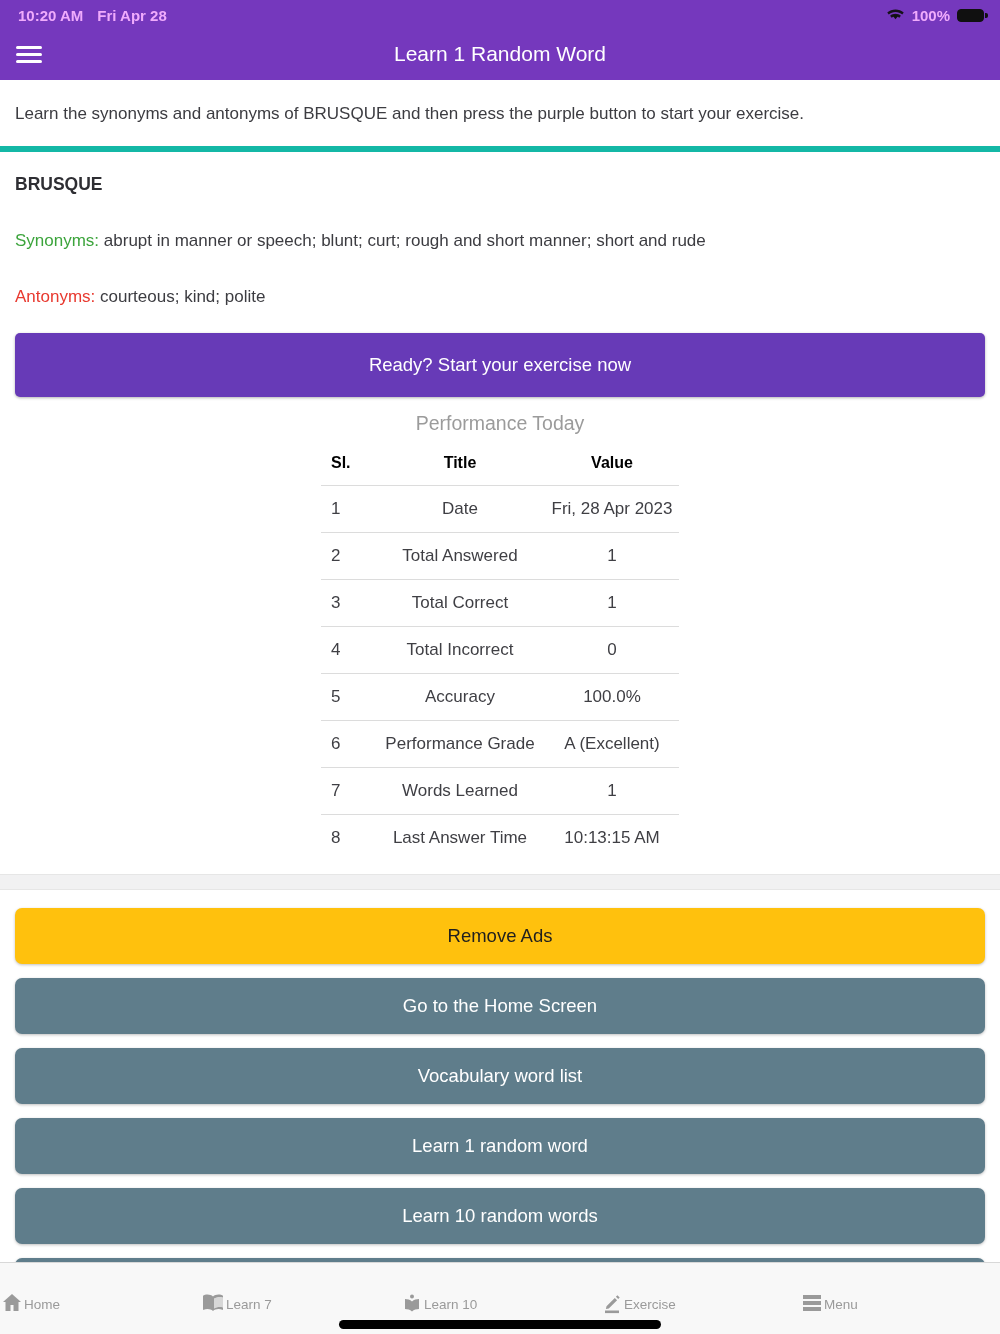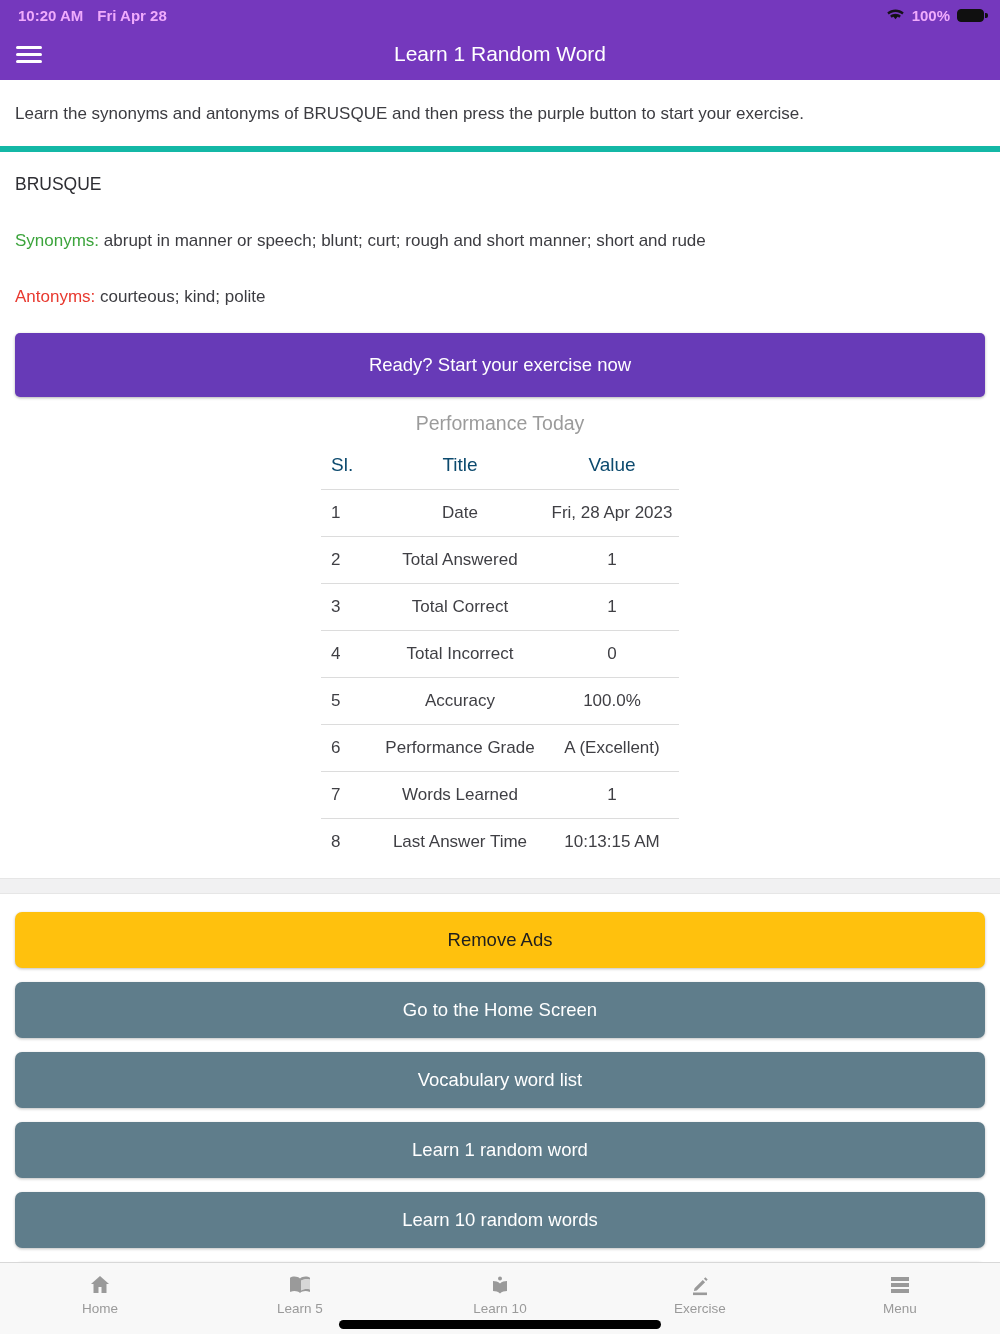--- a/index.html
+++ b/index.html
@@ -48,21 +48,21 @@
     pointer-events:none;
   }
 
   
   .instruction {
     padding:24px 15px 22px 15px;
     font-size:17px; color:#3c3c41;
     border-bottom:6px solid #14b8a6;
   }
   .word-section { padding:0 15px; }
-  .word-name { margin-top:22px; font-size:17.5px; font-weight:400; color:#2e2e33; }
+  .word-name { margin-top:22px; font-size:17.5px; font-weight:700; color:#2e2e33; }
   .syn-line { margin-top:36px; font-size:17px; color:#3c3c41; }
   .ant-line { margin-top:36px; font-size:17px; color:#3c3c41; }
   .syn-label { color:var(--c-green); }
   .ant-label { color:var(--c-red); }
 
   .start-btn {
     display:block;
     width:970px; margin:26px auto 0 auto;
     height:64px;
     background:var(--c-button);
@@ -78,21 +78,21 @@
     text-align:center;
     font-size:19.5px; color:#9b9b9b;
   }
   table.perf {
     margin:8px auto 0 auto;
     width:358px;
     border-collapse:collapse;
     font-size:17px;
   }
   table.perf th {
-    color:#0c4a6e; font-weight:400; font-size:19px;
+    color:#000000; font-weight:700; font-size:16px;
     padding:11px 4px 13px 4px;
   }
   table.perf td {
     color:#3f3f44;
     padding:13px 4px;
     border-top:1px solid #dcdcdc;
     text-align:center;
   }
   table.perf th:first-child, table.perf td:first-child { text-align:left; width:54px; padding-left:10px; }
   table.perf th:nth-child(2), table.perf td:nth-child(2) { width:170px; }
@@ -121,21 +121,21 @@
 
   
   .tabbar {
     position:absolute; left:0; right:0; bottom:0;
     height:72px;
     background:#f8f8f8;
     border-top:1px solid #d8d8d8;
     display:flex;
   }
   .tab-item {
-    flex:1; display:flex; flex-direction:column;
+    flex:1; display:flex; flex-direction:row;
     align-items:center; justify-content:flex-start;
     padding-top:9px;
     cursor:pointer;
   }
   .tab-icon { height:26px; display:flex; align-items:center; }
   .tab-icon svg { fill:#9a9a9a; }
   .tab-label { margin-top:3px; font-size:13.5px; color:#9a9a9a; }
 
   .home-indicator {
     position:absolute; bottom:5px; left:50%;
@@ -257,21 +257,21 @@
       </div>
       <div class="tab-label">Home</div>
     </div>
     <div class="tab-item">
       <div class="tab-icon">
         <svg width="26" height="24" viewBox="0 0 26 24">
             <path d="M13 5.5C11.6 4.3 9.6 3.6 7.5 3.6c-1.7 0-3.5.4-4.5 1.2v13.6c0 .3.3.5.5.5.1 0 .2 0 .3-.1 1-.5 2.4-.8 3.7-.8 2.1 0 4.1.7 5.5 1.9 1.4-1.2 3.4-1.9 5.5-1.9 1.3 0 2.7.3 3.7.8.1.1.2.1.3.1.3 0 .5-.2.5-.5V4.8c-1-.8-2.8-1.2-4.5-1.2-2.1 0-4.1.7-5.5 1.9zm10 11.1c-1.1-.4-2.3-.5-3.5-.5-1.7 0-4.1.6-5.5 1.5V7.5c1.4-.9 3.8-1.5 5.5-1.5 1.2 0 2.4.1 3.5.5v10.1z"></path>
             <path d="M14 7.5v10.1c1.4-.9 3.8-1.5 5.5-1.5 1.2 0 2.4.1 3.5.5V6.5c-1.1-.4-2.3-.5-3.5-.5-1.7 0-4.1.6-5.5 1.5z" opacity=".35"></path>
           </svg>
       </div>
-      <div class="tab-label">Learn 5</div>
+      <div class="tab-label">Learn 7</div>
     </div>
     <div class="tab-item">
       <div class="tab-icon">
         <svg width="24" height="24" viewBox="0 0 24 24">
             <circle cx="12" cy="5.5" r="2"></circle>
             <path d="M12 10.5c-1.9-1.8-4.5-2.5-7-2.5v10c2.5 0 5.1.7 7 2.5 1.9-1.8 4.5-2.5 7-2.5V8c-2.5 0-5.1.7-7 2.5z"></path>
           </svg>
       </div>
       <div class="tab-label">Learn 10</div>
     </div>

